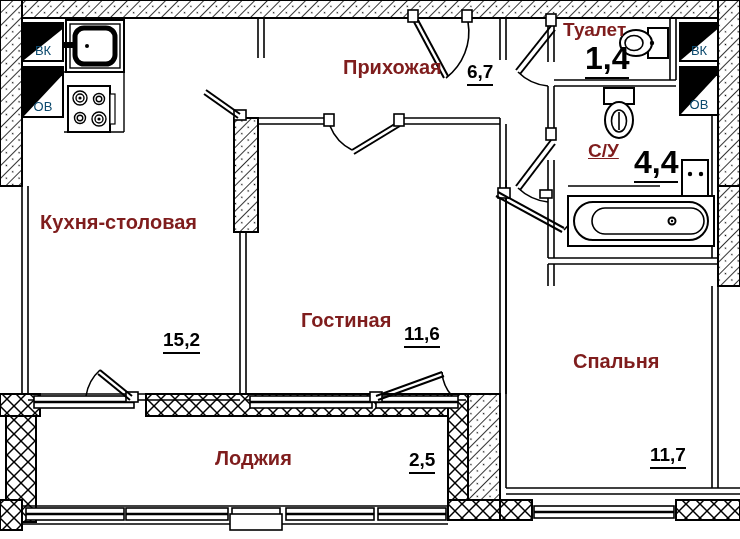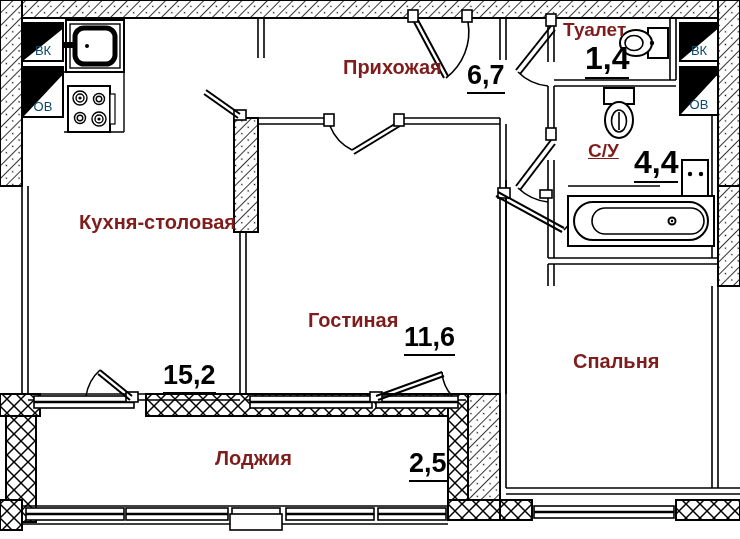--- a/index.html
+++ b/index.html
@@ -37,21 +37,21 @@
     font-size: 20px;
     letter-spacing: 0px;
   }
   .room-name-sm {
     font-size: 19px;
   }
   .area-val {
     position: absolute;
     font-family: "Liberation Sans", sans-serif;
     font-weight: bold;
-    font-size: 27px;
+    font-size: 19px;
     color: #000000;
     white-space: nowrap;
     line-height: 1;
     padding-bottom: 3px;
     border-bottom: 2px solid #000000;
   }
   .area-val.small {
     font-size: 32px;
   }
   .util-box {
@@ -322,36 +322,37 @@
         <circle cx="672" cy="221" r="3.5" fill="none" stroke="#000000" stroke-width="2"></circle>
         <circle cx="672" cy="221" r="1.2" fill="#000000"></circle>
       </g>
 
       <line x1="568" y1="186" x2="660" y2="186" stroke="#000000" stroke-width="1.6"></line>
 
       <rect x="540" y="190" width="12" height="8" fill="#ffffff" stroke="#000000" stroke-width="1.6"></rect>
     </g>
   </svg>
 
-  <div class="room-label room-name" style="left:40px; top:212px;margin-left:39px;">Кухня-столовая</div>
-  <div class="area-val" style="left:163px; top:330px;margin-top:32px;">15,2</div>
+  <div class="room-label room-name" style="left:40px; top:212px;">Кухня-столовая</div>
+  <div class="area-val" style="left:163px; top:330px;">15,2</div>
 
   <div class="room-label room-name" style="left:343px; top:57px;">Прихожая</div>
   <div class="area-val" style="left:467px; top:62px;">6,7</div>
 
   <div class="room-label room-name-sm" style="left:563px; top:20px;">Туалет</div>
   <div class="area-val small" style="left:585px; top:42px;">1,4</div>
 
   <div class="room-label room-name-sm" style="left:588px; top:141px;text-decoration:underline;">С/У</div>
   <div class="area-val small" style="left:634px; top:146px;">4,4</div>
 
-  <div class="room-label room-name" style="left:301px; top:310px;margin-left:7px;">Гостиная</div>
+  <div class="room-label room-name" style="left:301px; top:310px;">Гостиная</div>
   <div class="area-val" style="left:404px; top:324px;">11,6</div>
 
   <div class="room-label room-name" style="left:573px; top:351px;">Спальня</div>
+  <div class="area-val" style="left:650px; top:445px;">11,7</div>
 
   <div class="room-label room-name" style="left:215px; top:448px;">Лоджия</div>
   <div class="area-val" style="left:409px; top:450px;">2,5</div>
 
   <div class="util-box" style="left:22px; top:22px; width:42px; height:40px;">
     <svg class="wedge" viewBox="0 0 42 40" preserveAspectRatio="none">
       <polygon points="0,0 42,0 42,6 0,40" fill="#000000"></polygon>
     </svg>
     <span class="txt">ВК</span>
   </div>

